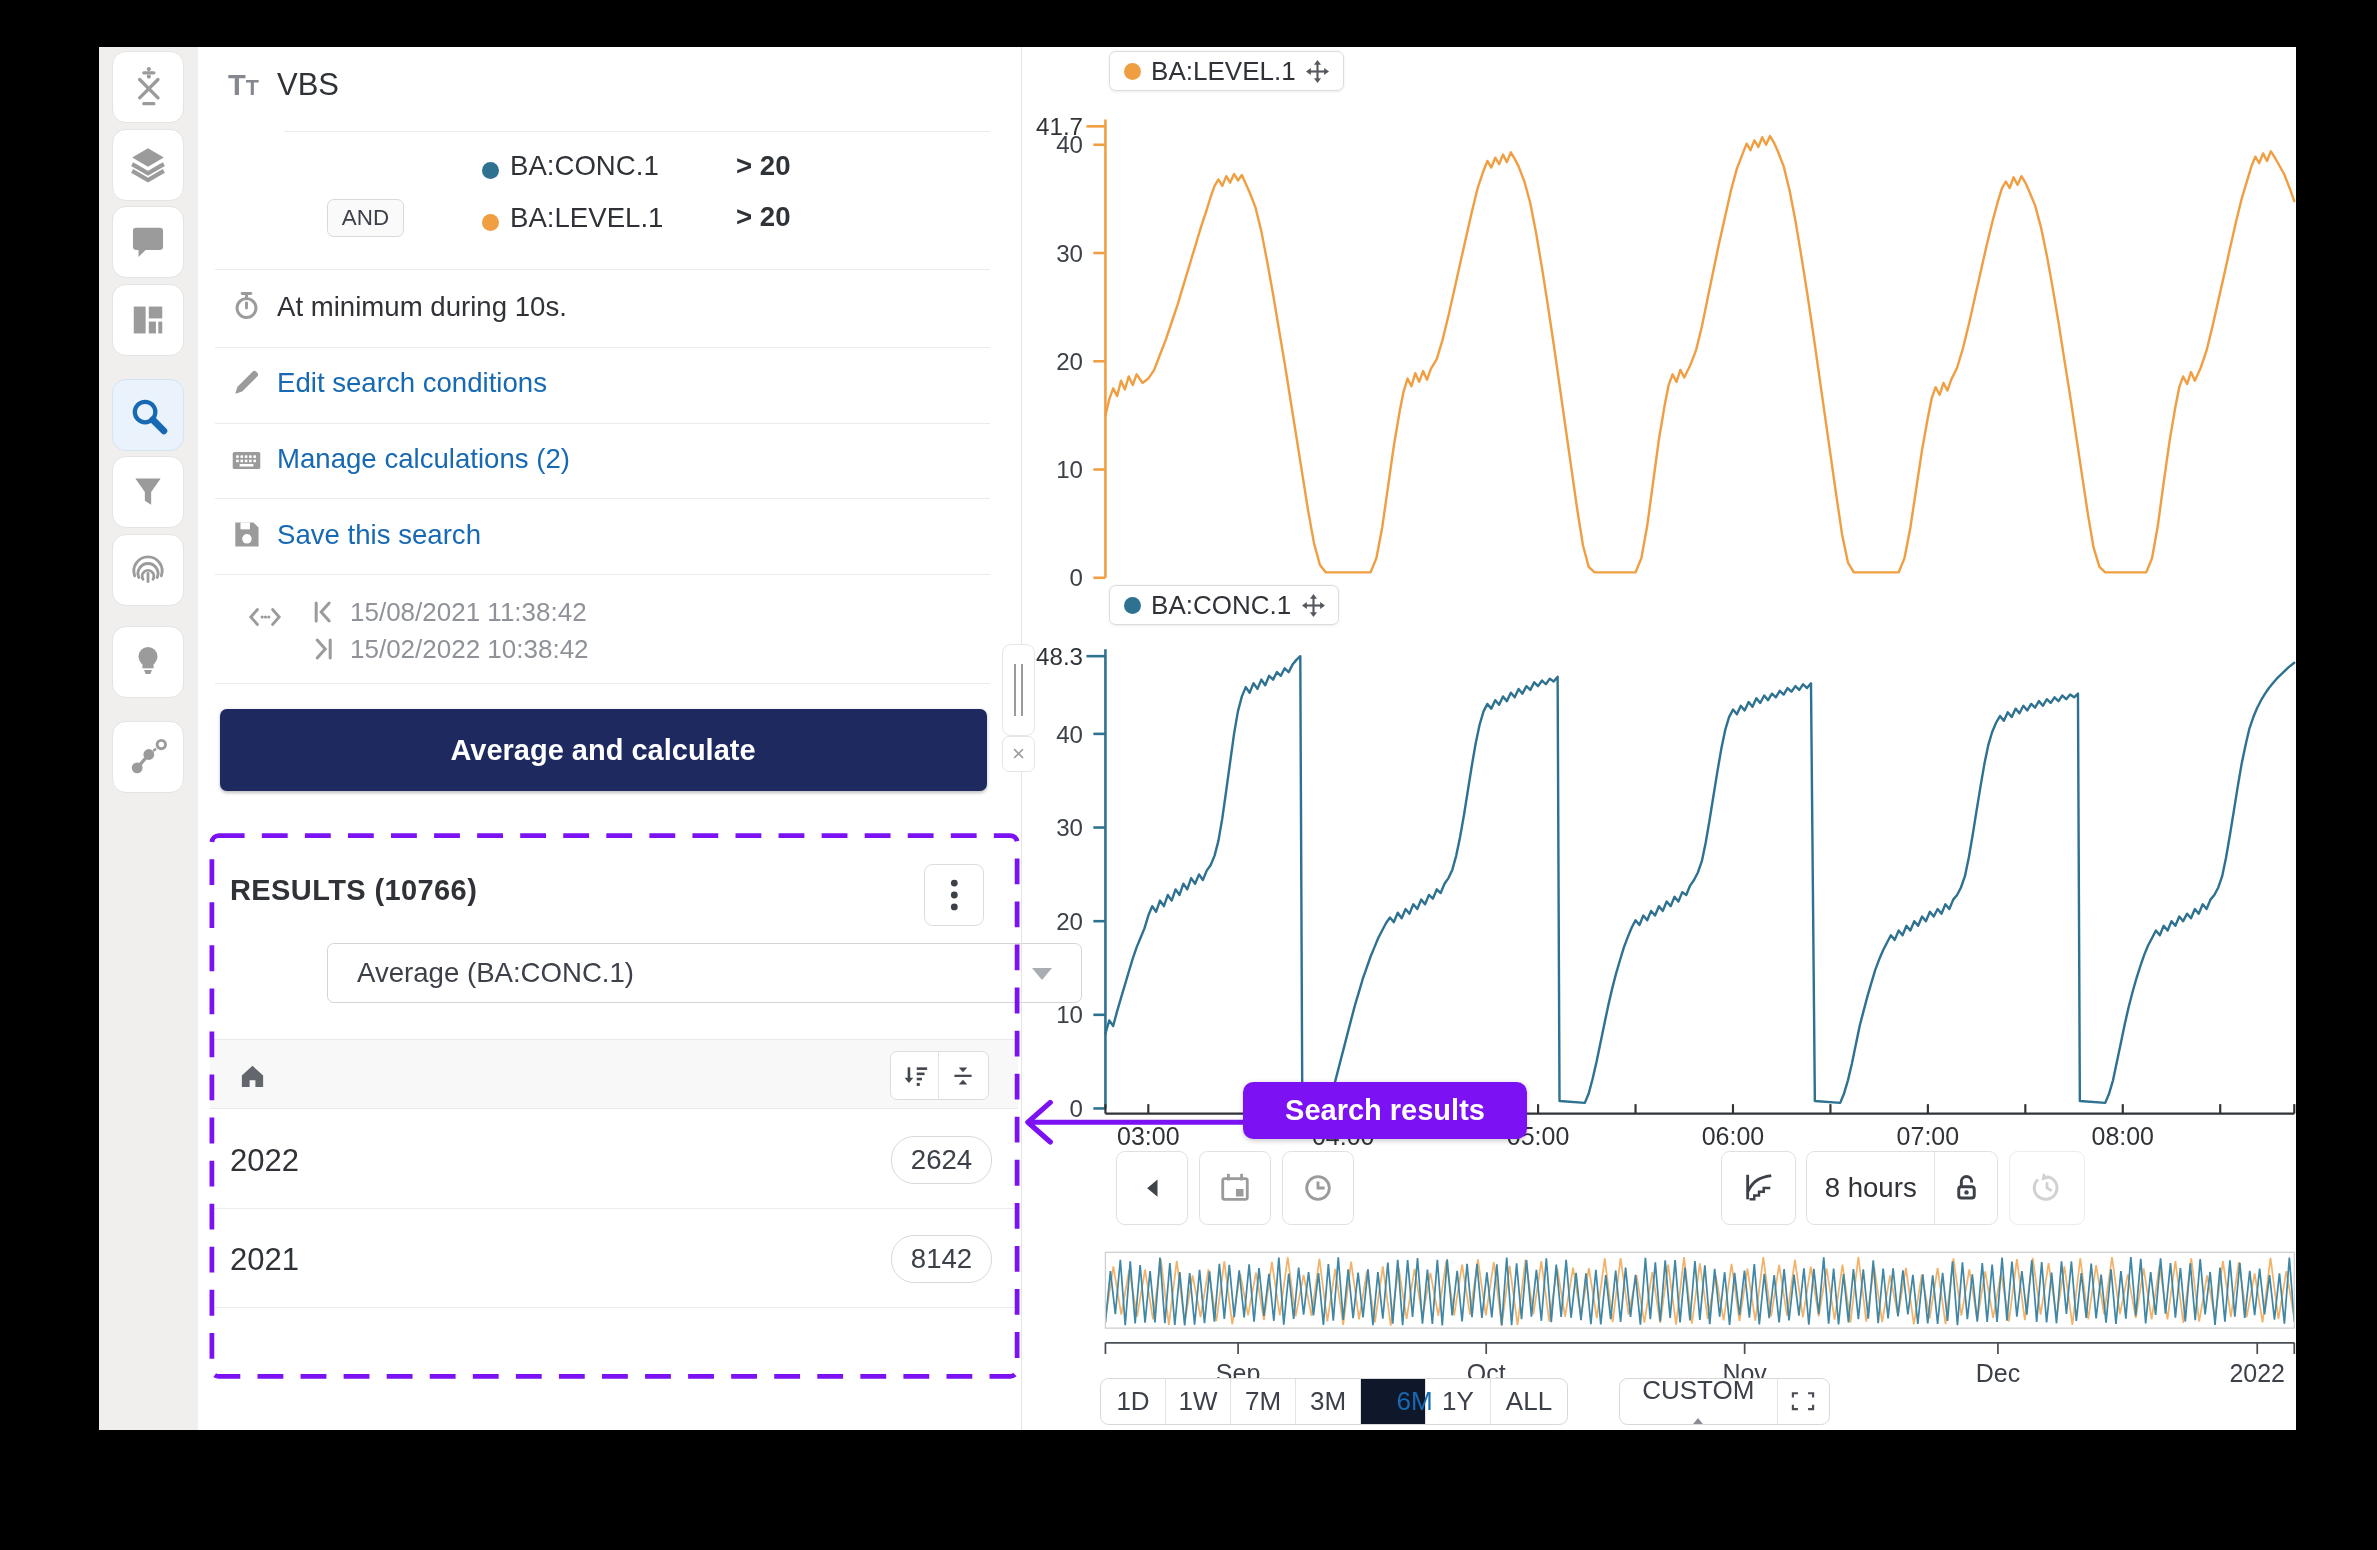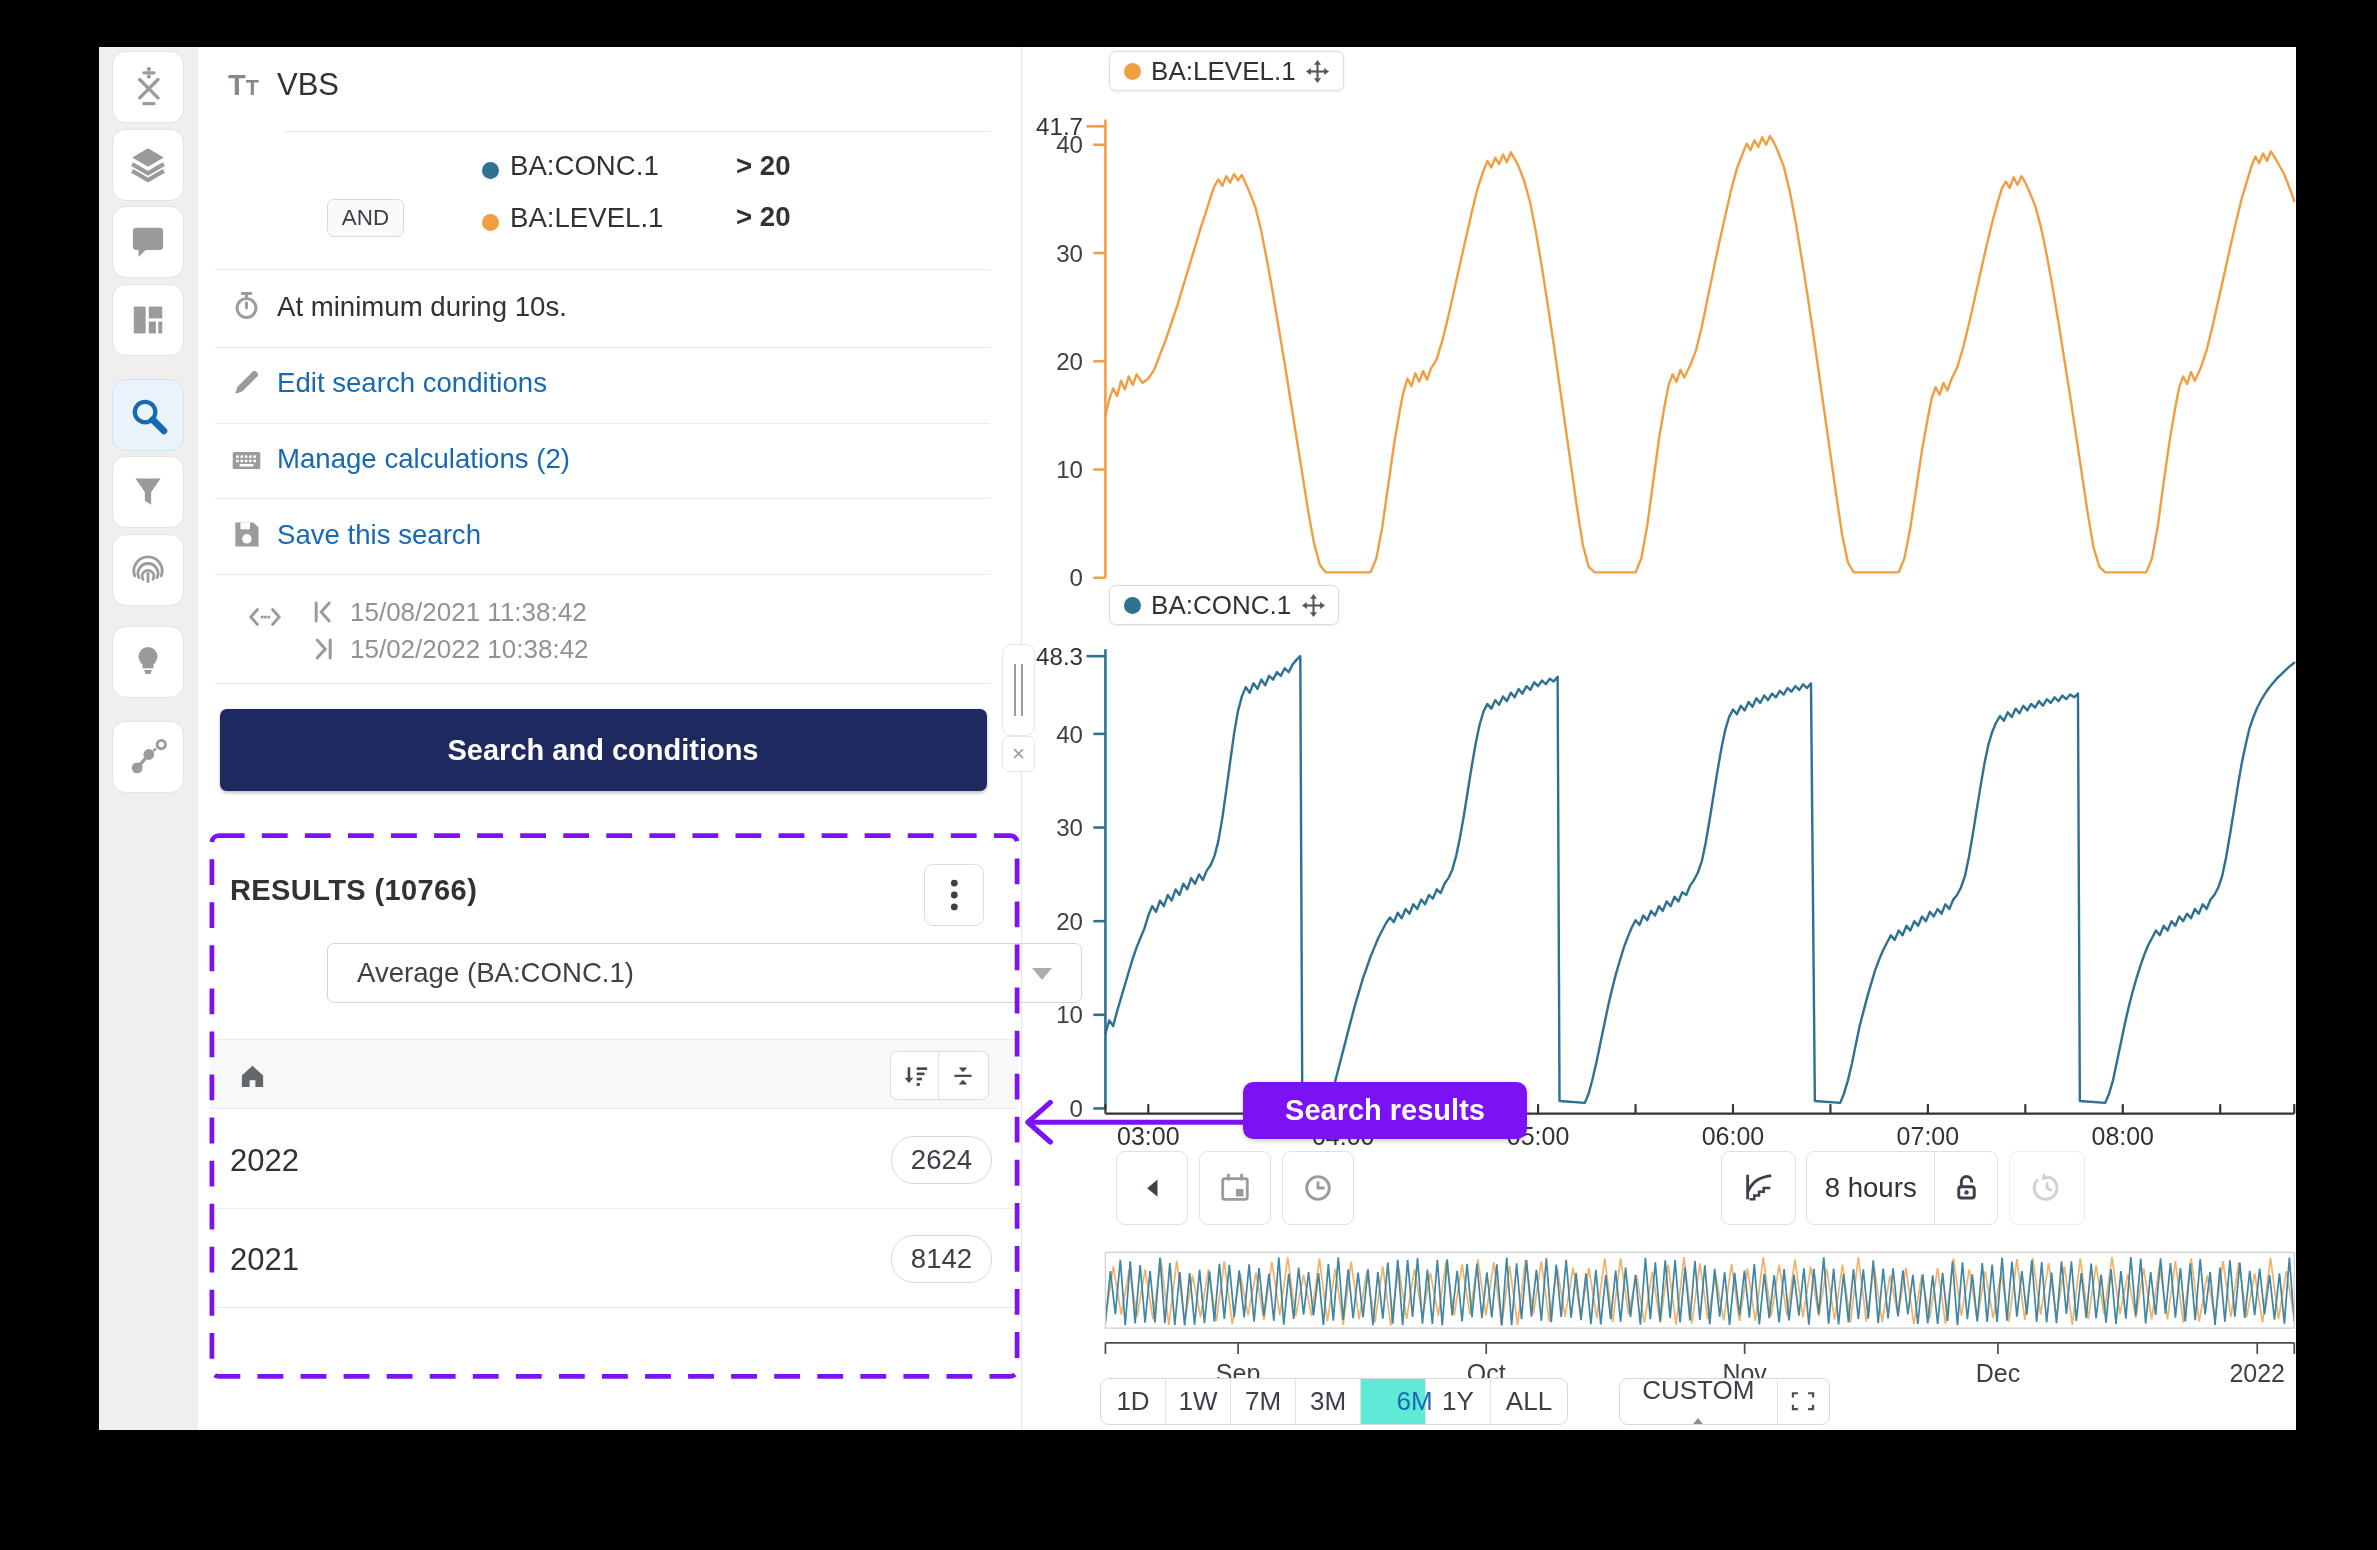--- a/index.html
+++ b/index.html
@@ -26,21 +26,21 @@
   .caret-down{position:absolute;right:29px;top:24px;width:0;height:0;border-left:10.3px solid transparent;border-right:10.3px solid transparent;border-top:12px solid #a9adb3;}
   .band{position:absolute;left:111px;top:992px;width:808px;height:70px;background:#f8f8f8;border-top:0.9px solid #e9e9e9;border-bottom:0.9px solid #e9e9e9;box-sizing:border-box;}
   
   .legend{position:absolute;height:38px;background:#fff;border:0.9px solid #ddd;border-radius:6.9px;box-shadow:0 0.9px 2.6px rgba(0,0,0,.08);display:flex;align-items:center;gap:10.3px;padding:0 13.8px;font-size:26px;color:#2f3237;z-index:5;}
   .badge{position:absolute;left:1144px;top:1035px;width:284px;height:57px;background:var(--purple,#7c12f3);border-radius:10.3px;color:#fff;font-weight:bold;font-size:29px;display:flex;align-items:center;justify-content:center;z-index:7;box-shadow:0 1.7px 5.2px rgba(0,0,0,.2);}
   .ctrl{position:absolute;top:1104px;height:74px;background:#fff;border:0.9px solid #e0e0e0;border-radius:8.6px;display:flex;align-items:center;justify-content:center;box-sizing:border-box;text-align:right;}
   .seg{display:flex;align-items:center;justify-content:center;height:100%;}
   .range-group{position:absolute;top:1331px;height:47px;border:0.9px solid #d8d8d8;border-radius:8.6px;background:#fff;display:flex;box-sizing:border-box;overflow:hidden;}
   .range-btn{width:65px;height:100%;display:flex;align-items:center;justify-content:center;font-size:26px;color:#3c4048;border-right:0.9px solid #e3e3e3;box-sizing:border-box;}
   .range-btn:last-child{border-right:none;}
-  .range-btn.active{background:#5eead4;color:var(--link,#1769b3);padding-left:43px;}
+  .range-btn.active{background:#0f172a;color:var(--link,#1769b3);padding-left:43px;}
   .splitter{position:absolute;left:903px;top:597px;width:33px;height:92px;background:#fff;border:0.9px solid #e5e5e5;border-radius:8.6px;display:flex;align-items:center;justify-content:center;gap:4.3px;box-sizing:border-box;z-index:4;}
   .splitter .bar{width:2.6px;height:52px;background:#9b9b9b;}
   .splitter-x{position:absolute;left:903px;top:689px;width:33px;height:36px;background:#fff;border:0.9px solid #e5e5e5;border-radius:6.9px;display:flex;align-items:center;justify-content:center;font-size:22.4px;color:#9b9b9b;box-sizing:border-box;z-index:4;}
   .abs{position:absolute;}
   svg text{font-family:"Liberation Sans","DejaVu Sans",sans-serif;}
 </style>
 </head>
 <body>
 
 <div class="frame">
@@ -195,21 +195,21 @@
     <span class="abs muted" style="left:152px;top:550px;font-size:26px;">15/08/2021 11:38:42</span>
     <svg class="abs" style="left:114px;top:590px;width:22.4px;height:24px;" viewBox="0 0 22 24">
       <g fill="none" stroke="#9b9b9b" stroke-width="3" stroke-linecap="round">
           <line x1="18" y1="3" x2="18" y2="21"></line>
           <path d="M5 3 L13 12 L5 21"></path>
         </g>
     </svg>
     <span class="abs muted" style="left:152px;top:587px;font-size:26px;">15/02/2022 10:38:42</span>
     <div class="hr" style="left:17px;top:636px;width:775px;"></div>
 
-    <button class="navy-btn" style="left:21.5px;width:767px;">Search and conditions</button>
+    <button class="navy-btn" style="left:21.5px;width:767px;">Average and calculate</button>
 
     <span class="abs dark" style="left:32px;top:827px;font-size:29px;font-weight:bold;letter-spacing:0.4px;">RESULTS (10766)</span>
     <div class="sq-btn" style="left:726px;top:817px;width:60px;height:62px;">
       <svg width="8.6" height="34" viewBox="0 0 10 40">
         <circle cx="5" cy="6" r="4" fill="#3c4048"></circle>
           <circle cx="5" cy="20" r="4" fill="#3c4048"></circle>
           <circle cx="5" cy="34" r="4" fill="#3c4048"></circle>
       </svg>
     </div>
     <div class="select">

